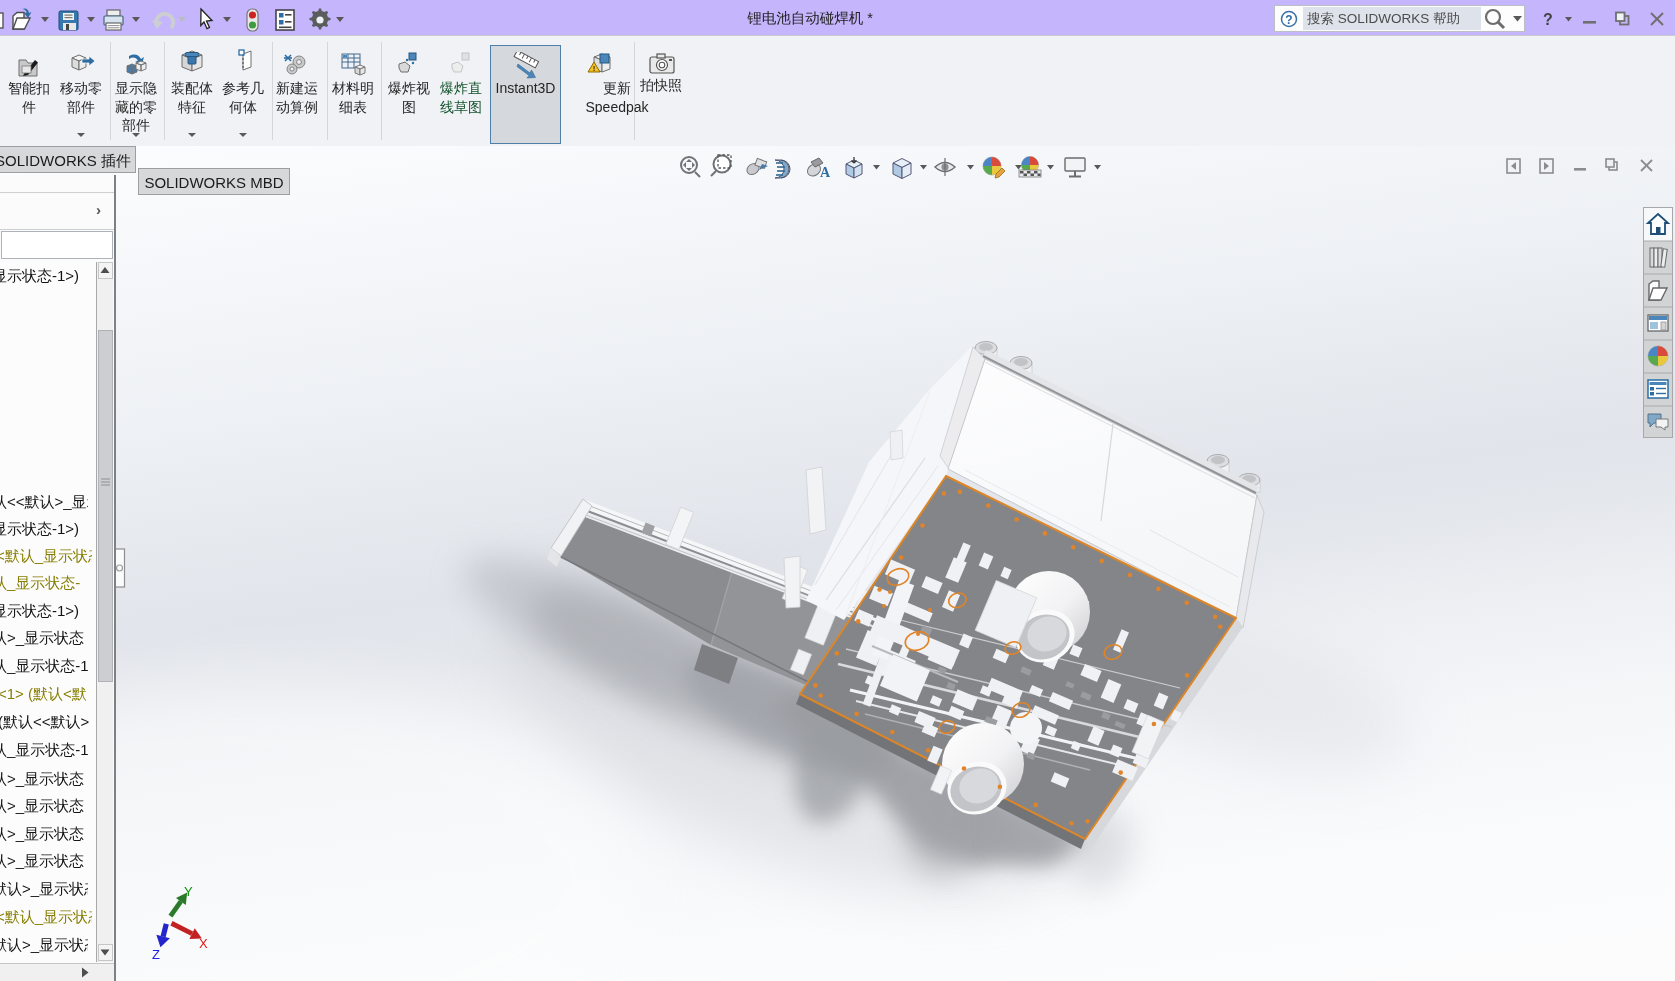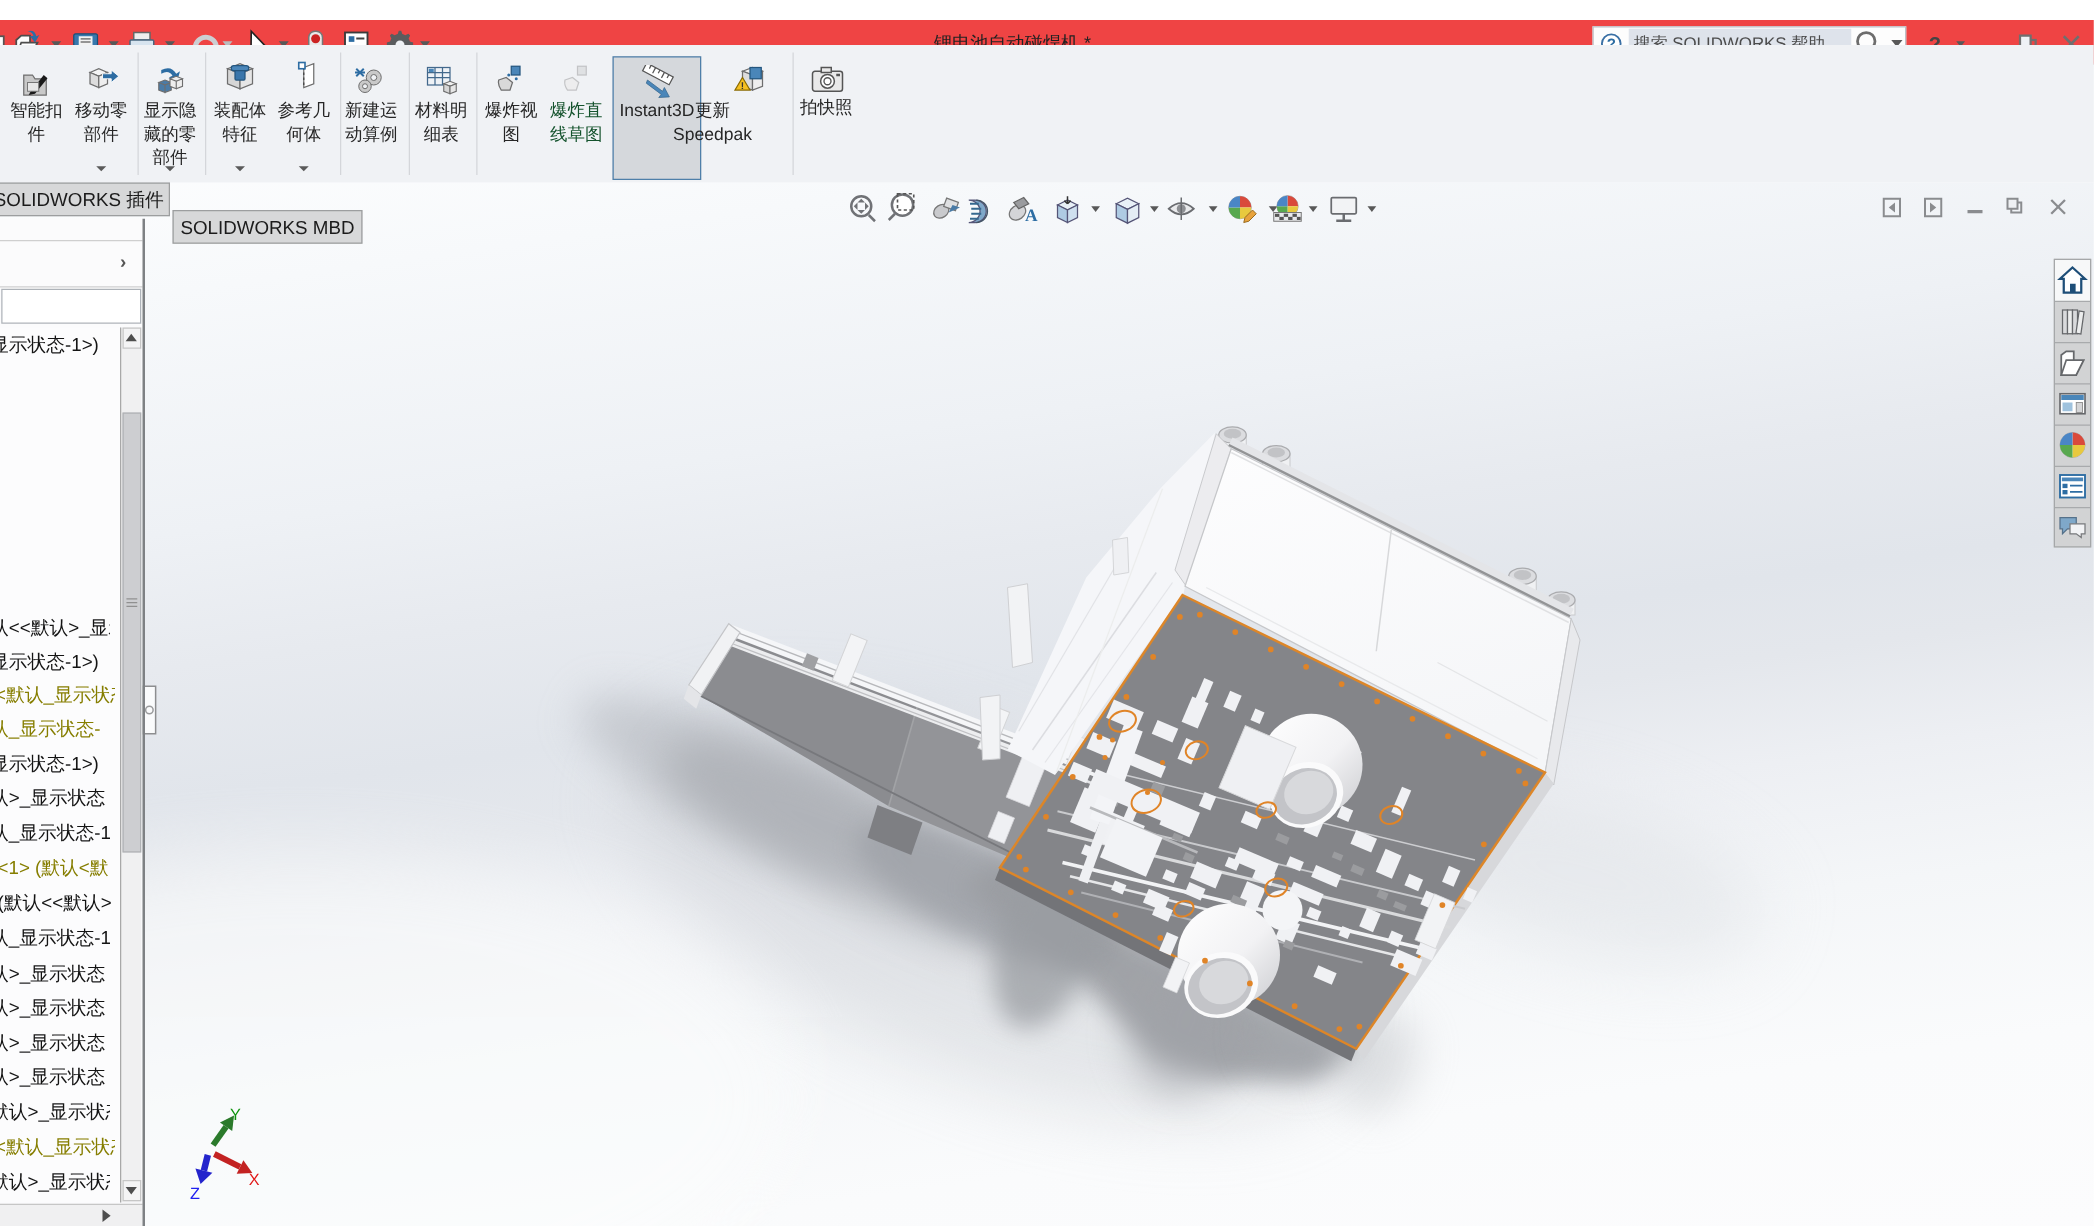--- a/index.html
+++ b/index.html
@@ -1,18 +1,18 @@
 <!DOCTYPE html>
 <html><head>
 <meta charset="utf-8">
 <style>
   html,body{margin:0;padding:0;width:1675px;height:981px;overflow:hidden;
     font-family:"Liberation Sans",sans-serif;}
   .ab{position:absolute;}
-  #titlebar{left:0;top:16px;width:1675px;height:35px;background:#ef4444;border-bottom:1px solid #c9cbce;}
+  #titlebar{left:0;top:0;width:1675px;height:35px;background:#c4b5fd;border-bottom:1px solid #c9cbce;}
   #ribbon{left:0;top:36px;width:1675px;height:110px;background:#f0f2f5;}
   .rsep{top:6px;width:1px;height:98px;background:#d4d6da;}
   .rlbl{text-align:center;color:#262626;font-size:14px;line-height:18.5px;}
   .dis{color:#14532d;}
   .caret{width:0;height:0;border-left:4px solid transparent;border-right:4px solid transparent;border-top:4px solid #5a5a5a;}
   #viewport{left:0;top:146px;width:1675px;height:835px;
     background:linear-gradient(172deg,#fcfdfe 0%,#f7f9fb 10%,#eef1f5 28%,#e7eaef 38%,#e1e5eb 48%,#e4e7ec 54%,#edeff3 62%,#f4f6f8 72%,#fafbfc 85%,#fcfcfd 100%);}
   #tabrow{left:0;top:146px;height:28px;}
   .tab{position:absolute;top:0;height:27px;background:#d7d8d9;border:1px solid #9c9e9f;
      font-size:15px;color:#1b1b1b;text-align:center;line-height:27px;box-sizing:border-box;}
@@ -481,21 +481,21 @@
   <svg class="ab" style="left:586px;top:14px" width="30" height="28" viewBox="0 0 30 28">
     <g stroke="#6e6e6e" stroke-width="1">
         <path d="M8 7 l8 -3 l8 3 l-8 3 Z" fill="#f0f0f0"></path>
         <path d="M8 7 v12 l8 3 v-12 Z" fill="#ddd"></path>
         <path d="M24 7 v12 l-8 3 v-12 Z" fill="#eee"></path>
       </g>
     <rect x="14" y="4" width="9" height="9" fill="#4a86b9" stroke="#24567f"></rect>
     <path d="M8 12 l6 10 h-12 Z" fill="#f6c021" stroke="#8a6b00"></path>
     <text x="8" y="21" font-size="8" font-weight="bold" text-anchor="middle" fill="#333">!</text>
   </svg>
-  <div class="ab rlbl" style="left:535px;top:43px;width:70px">更新<br>Speedpak</div>
+  <div class="ab rlbl" style="left:582px;top:43px;width:70px">更新<br>Speedpak</div>
 
   <svg class="ab" style="left:648px;top:16px" width="28" height="24" viewBox="0 0 28 24">
     <rect x="2" y="5" width="24" height="16" rx="2" fill="#e9e9e9" stroke="#555" stroke-width="1.2"></rect>
     <rect x="9" y="2" width="8" height="4" fill="#e9e9e9" stroke="#555" stroke-width="1.2"></rect>
     <circle cx="14" cy="13" r="5.5" fill="#fff" stroke="#555" stroke-width="1.2"></circle>
     <circle cx="14" cy="13" r="2.8" fill="none" stroke="#555" stroke-width="1.1"></circle>
     <rect x="21" y="7" width="3" height="2" fill="#555"></rect>
   </svg>
   <div class="ab rlbl" style="left:637px;top:40px;width:48px">拍快照</div>
 </div>

